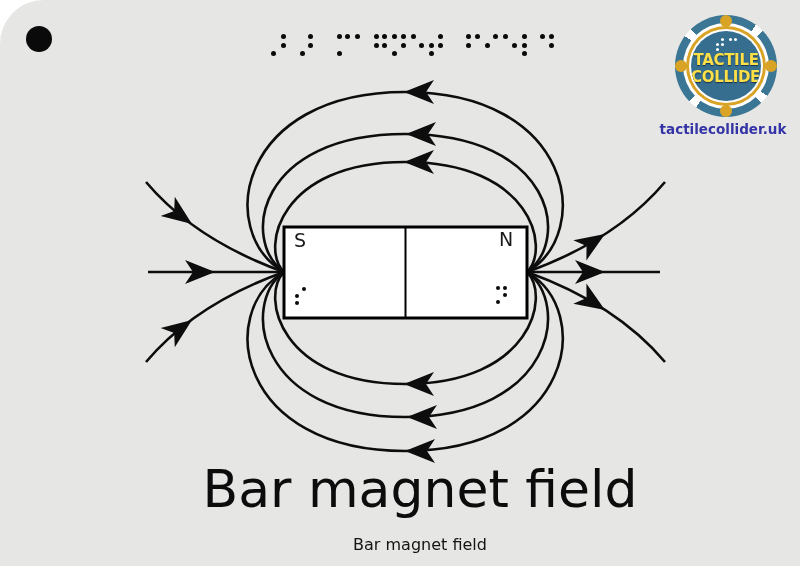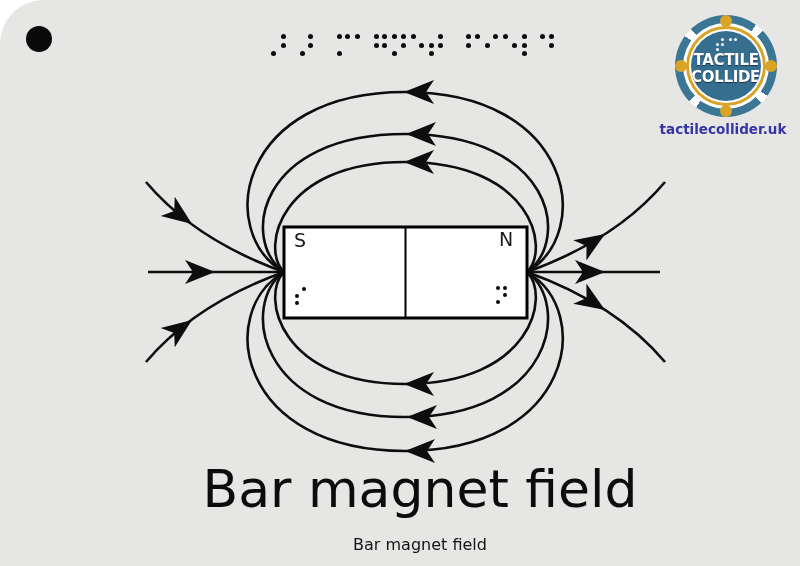--- a/index.html
+++ b/index.html
@@ -27,21 +27,21 @@
   .logo{left:675px;top:15px;width:102px;height:102px;}
   .logo-ring{position:absolute;inset:0;border-radius:50%;
     background:conic-gradient(#3b7695 0 36deg,#fff 36deg 46deg,#3b7695 46deg 126deg,
       #fff 126deg 136deg,#3b7695 136deg 216deg,#fff 216deg 226deg,
       #3b7695 226deg 306deg,#fff 306deg 316deg,#3b7695 316deg 360deg);}
   .logo-c{position:absolute;border-radius:50%;}
   .logo-white1{inset:8px;background:#fff;}
   .logo-gold-ring{inset:11px;background:#d9a325;}
   .logo-white2{inset:14px;background:#fff;}
   .logo-disc{inset:16px;background:#356e8f;text-align:center;overflow:hidden;}
-  .logo-text{color:#ffffff;font-weight:bold;font-size:15px;line-height:1.12;
+  .logo-text{color:#fde047;font-weight:bold;font-size:15px;line-height:1.12;
              letter-spacing:-0.3px;white-space:nowrap;
              text-shadow:0 1px 1px #17324d;}
   .gold-dot{position:absolute;width:12px;height:12px;border-radius:50%;background:#d9a325;}
   .gd-top{left:45px;top:0;}  .gd-right{left:90px;top:45px;}
   .gd-bottom{left:45px;top:90px;} .gd-left{left:0;top:45px;}
   .logo-url{left:623px;top:121px;width:200px;text-align:center;font-size:13.5px;
             font-weight:bold;color:#3434a6;}
   
   .page-title{left:0;right:0;top:461px;text-align:center;font-size:52px;line-height:1.1;
               color:#0c0c0c;transform:translateX(20px);}

